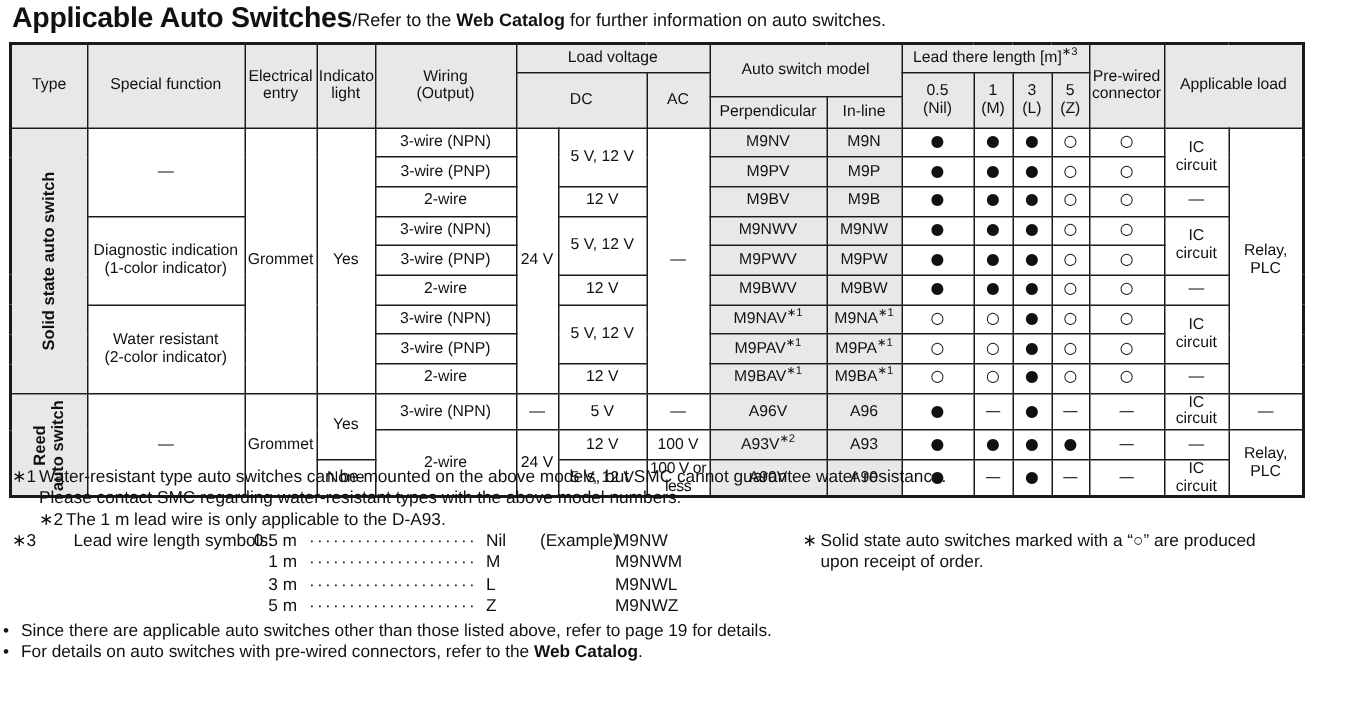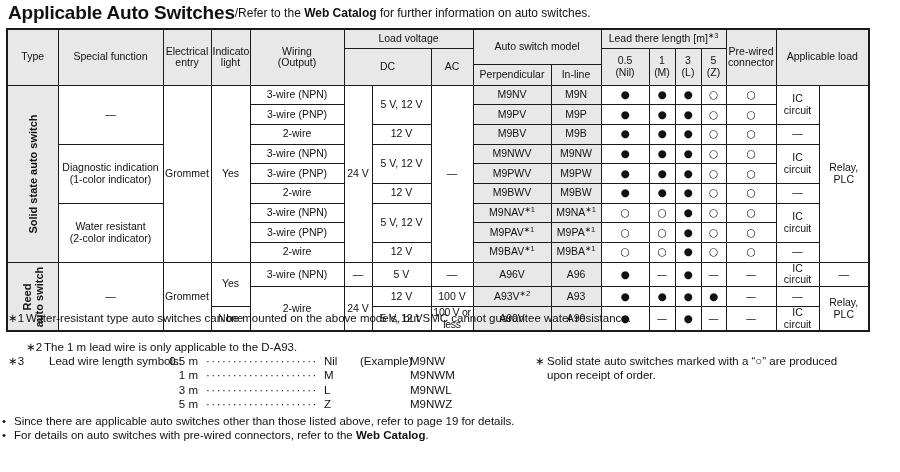--- a/index.html
+++ b/index.html
@@ -266,20 +266,21 @@
       <td class="dot">●</td>
       <td class="dot">—</td>
       <td class="dot">—</td>
       <td class="small">IC circuit</td>
     </tr>
   </tbody>
     </table>
 
   <div class="fn" style="left:8px;top:311px;">
     <div><span class="fnlab">∗1</span><span>Water-resistant type auto switches can be mounted on the above models, but SMC cannot guarantee water resistance.</span></div>
+    <div class="indent">Please contact SMC regarding water-resistant types with the above model numbers.</div>
   </div>
   <div class="fn" style="left:26px;top:340px;">
     <span class="fnlab">∗2</span><span>The 1 m lead wire is only applicable to the D-A93.</span>
   </div>
   <div class="fn" style="left:8px;top:354px;width:470px;">
     <div class="f3row">
       <span style="position:absolute;left:0;">∗3</span>
       <span style="position:absolute;left:18px;margin-left:23px;">Lead wire length symbols:</span>
       <span class="f3len">0.5 m</span>
       <span class="f3lead">··································</span>

